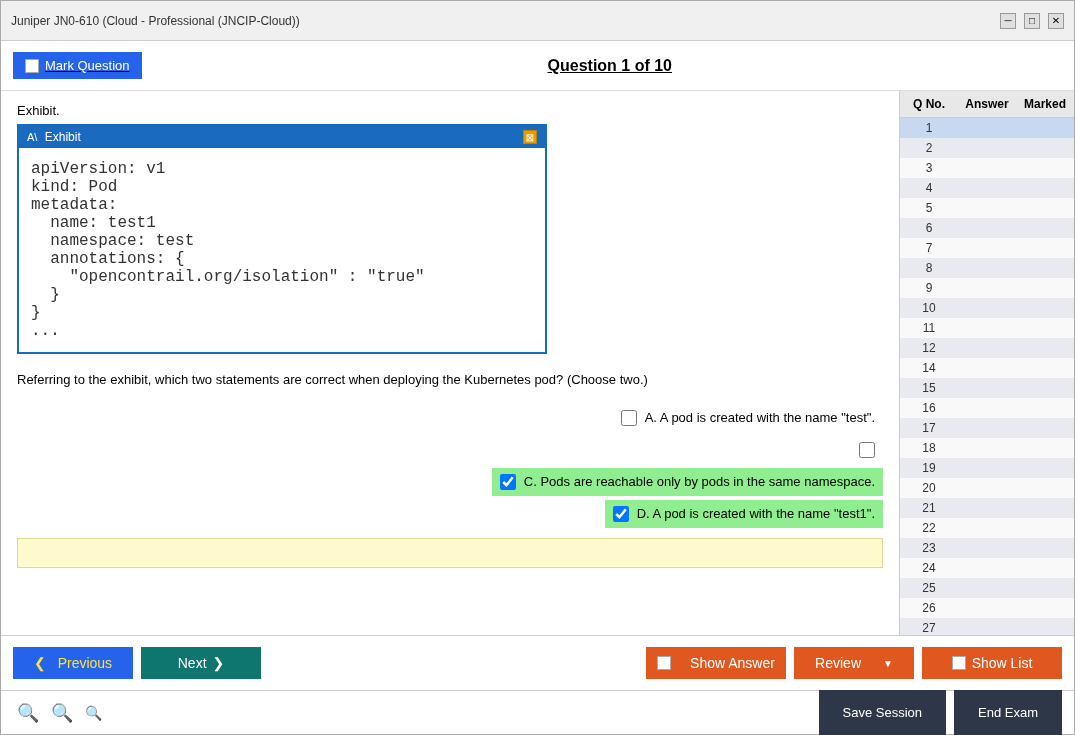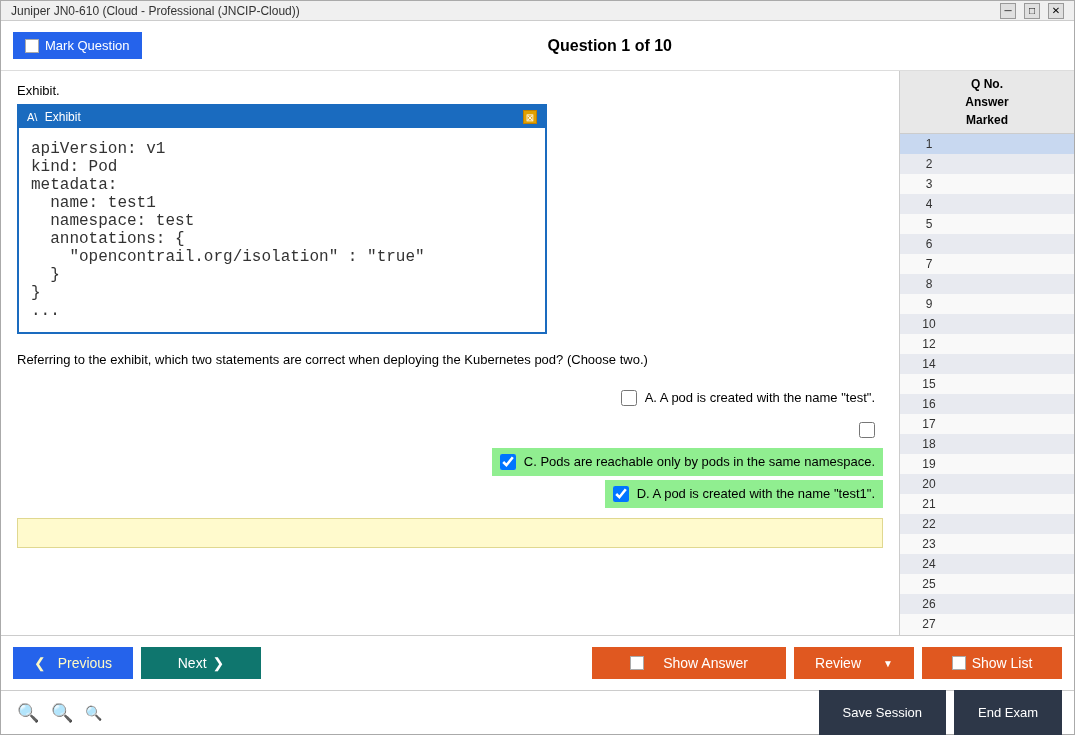--- a/index.html
+++ b/index.html
@@ -1,25 +1,25 @@
 <!DOCTYPE html>
 <html><head>
   <meta charset="utf-8">
   <style>
     * { box-sizing: border-box; margin: 0; padding: 0; }
     body { font-family: 'Segoe UI', Arial, sans-serif; font-size: 13px; background: #f0f0f0; width: 1075px; height: 735px; overflow: hidden; }
 
     .window { width: 1075px; height: 735px; background: #fff; border: 1px solid #aaa; display: flex; flex-direction: column; }
 
-    .title-bar { background: #f0f0f0; border-bottom: 1px solid #ccc; padding: 5px 10px; display: flex; align-items: center; justify-content: space-between; height: 20px; }
+    .title-bar { background: #f0f0f0; border-bottom: 1px solid #ccc; padding: 5px 10px; display: flex; align-items: center; justify-content: space-between; height: 40px; }
     .title-bar-text { font-size: 12px; color: #333; }
     .title-bar-controls { display: flex; gap: 8px; }
     .title-bar-btn { width: 16px; height: 16px; border: 1px solid #999; background: #e0e0e0; cursor: pointer; font-size: 10px; display: flex; align-items: center; justify-content: center; }
 
-    .toolbar { background: #fff; border-bottom: 1px solid #ddd; padding: 8px 12px; display: flex; align-items: center; height: 50px; }
+    .toolbar { background: #fff; border-bottom: 1px solid #ddd; padding: 8px 12px; display: flex; align-items: center; height: 50px; text-decoration: underline; }
     .mark-question-btn { background: #2563eb; color: #fff; border: none; padding: 6px 12px; cursor: pointer; font-size: 13px; display: flex; align-items: center; gap: 6px; }
     .question-title { flex: 1; text-align: center; font-weight: bold; font-size: 16px; margin-left: 16px; }
 
     .main-content { display: flex; flex: 1; overflow: hidden; }
 
     .question-area { flex: 1; padding: 12px 16px; overflow-y: auto; display: flex; flex-direction: column; }
 
     .exhibit-label { font-size: 13px; margin-bottom: 6px; }
 
     .exhibit-window { border: 2px solid #1a6bbf; background: #fff; width: 530px; margin-bottom: 12px; }
@@ -32,32 +32,32 @@
 
     .options { display: flex; flex-direction: column; gap: 4px; align-items: flex-end; }
     .option { display: flex; align-items: center; gap: 8px; padding: 6px 8px; }
     .option.highlighted-green { background: #90ee90; }
     .option input[type="checkbox"] { width: 16px; height: 16px; flex-shrink: 0; }
     .option-label { font-size: 13px; }
 
     .answer-hint { background: #fffacd; border: 1px solid #e0d890; padding: 10px; margin-top: 10px; min-height: 30px; }
 
     .sidebar { width: 175px; border-left: 1px solid #ccc; background: #f9f9f9; display: flex; flex-direction: column; overflow: hidden; }
-    .sidebar-header { display: flex; background: #e8e8e8; border-bottom: 1px solid #ccc; padding: 4px 0; flex-direction: column; }
+    .sidebar-header { display: flex; background: #e8e8e8; border-bottom: 1px solid #ccc; padding: 4px 0; }
     .sidebar-header-cell { flex: 1; text-align: center; font-size: 12px; font-weight: bold; padding: 2px 4px; }
     .sidebar-scroll { flex: 1; overflow-y: auto; }
     .sidebar-row { display: flex; padding: 2px 0; }
     .sidebar-row:nth-child(even) { background: #e8eaf0; }
     .sidebar-row.active { background: #c8d8f0; }
     .sidebar-cell { flex: 1; text-align: center; font-size: 12px; padding: 1px 4px; color: #333; }
 
     .bottom-bar { background: #fff; border-top: 1px solid #ccc; padding: 8px 12px; display: flex; align-items: center; gap: 8px; height: 55px; }
-    .btn-nav-prev { background: #2563eb; color: #fef9c3; border: none; padding: 8px 20px; cursor: pointer; font-size: 14px; display: flex; align-items: flex-start; gap: 12px; font-weight: 500; min-width: 120px; justify-content: center; }
+    .btn-nav-prev { background: #2563eb; color: #fde047; border: none; padding: 8px 20px; cursor: pointer; font-size: 14px; display: flex; align-items: flex-start; gap: 12px; font-weight: 500; min-width: 120px; justify-content: center; }
     .btn-nav-next { background: #0f766e; color: #fff; border: none; padding: 8px 16px; cursor: pointer; font-size: 14px; display: flex; align-items: center; gap: 6px; font-weight: 400; min-width: 120px; justify-content: center; }
-    .btn-show-answer { background: #e05820; color: #fff; border: none; padding: 8px 38px; cursor: pointer; font-size: 14px; display: flex; align-items: center; gap: 19px; min-width: 140px; justify-content: flex-end; }
+    .btn-show-answer { background: #e05820; color: #fff; border: none; padding: 8px 8px; cursor: pointer; font-size: 14px; display: flex; align-items: center; gap: 19px; min-width: 140px; justify-content: center; }
     .btn-review { background: #e05820; color: #fff; border: none; padding: 8px 20px; cursor: pointer; font-size: 14px; display: flex; align-items: center; gap: 22px; min-width: 120px; justify-content: center; }
     .btn-show-list { background: #e05820; color: #fff; border: none; padding: 8px 20px; cursor: pointer; font-size: 14px; display: flex; align-items: center; gap: 6px; min-width: 140px; justify-content: center; }
     .spacer { flex: 1; }
 
     .footer-bar { background: #fff; border-top: 1px solid #ccc; padding: 6px 12px; display: flex; align-items: center; justify-content: space-between; height: 44px; }
     .zoom-controls { display: flex; gap: 4px; align-items: center; }
     .zoom-btn { background: none; border: none; cursor: pointer; font-size: 18px; color: #333; padding: 2px 4px; }
     .footer-right { display: flex; gap: 8px; }
     .btn-save { background: #2d3748; color: #fff; border: none; padding: 8px 24px; cursor: pointer; font-size: 13px; }
     .btn-end { background: #2d3748; color: #fff; border: none; padding: 15px 24px; cursor: pointer; font-size: 13px; }
@@ -192,20 +192,25 @@
     <div class="sidebar-cell">9</div>
     <div class="sidebar-cell"></div>
     <div class="sidebar-cell"></div>
   </div>
           <div class="sidebar-row">
     <div class="sidebar-cell">10</div>
     <div class="sidebar-cell"></div>
     <div class="sidebar-cell"></div>
   </div>
           <div class="sidebar-row">
+    <div class="sidebar-cell">11</div>
+    <div class="sidebar-cell"></div>
+    <div class="sidebar-cell"></div>
+  </div>
+          <div class="sidebar-row">
     <div class="sidebar-cell">12</div>
     <div class="sidebar-cell"></div>
     <div class="sidebar-cell"></div>
   </div>
           <div class="sidebar-row">
     <div class="sidebar-cell">14</div>
     <div class="sidebar-cell"></div>
     <div class="sidebar-cell"></div>
   </div>
           <div class="sidebar-row">

